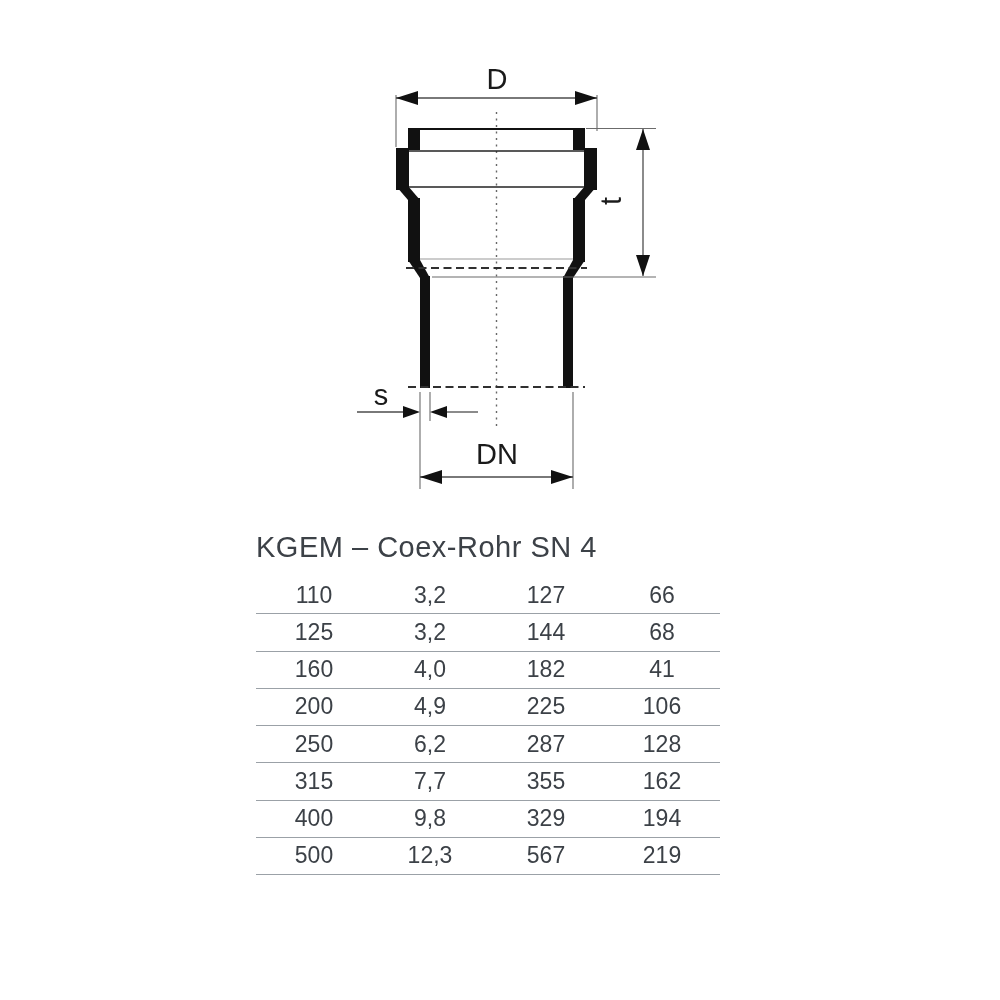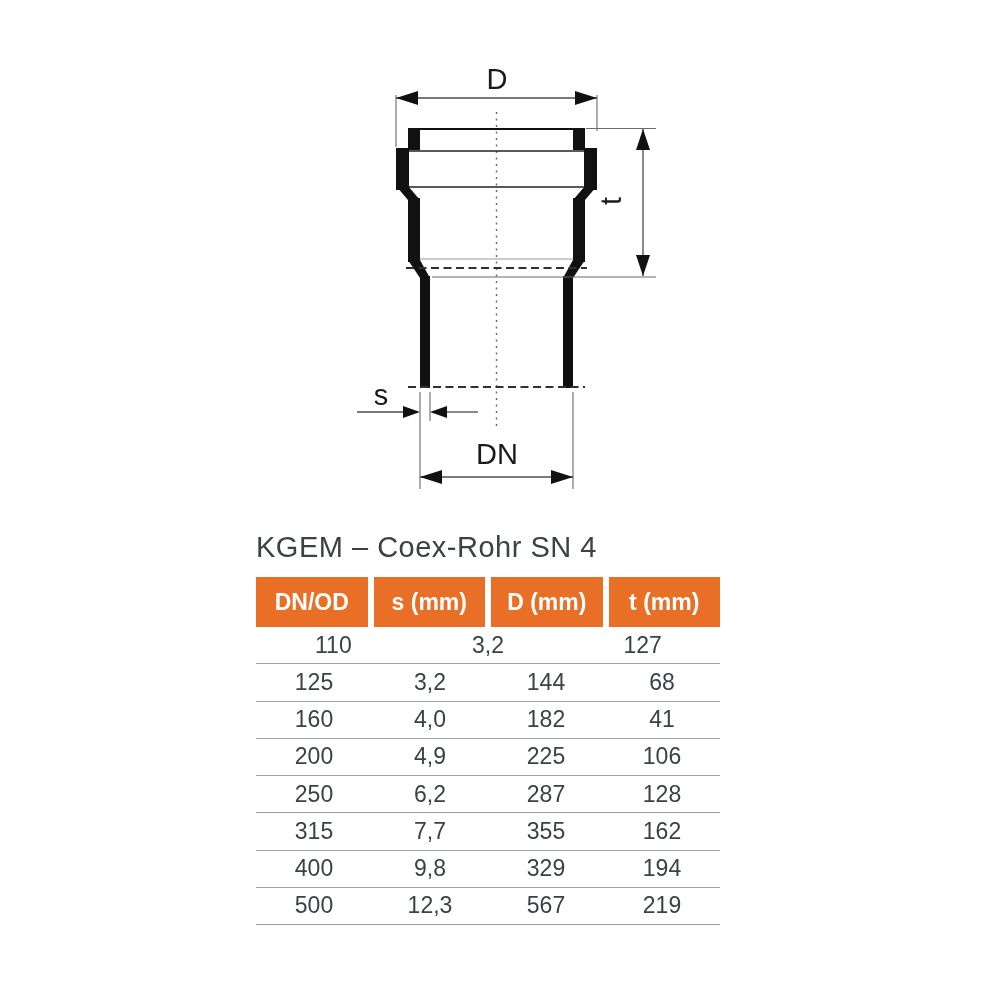--- a/index.html
+++ b/index.html
@@ -105,32 +105,27 @@
       <line class="dim" x1="420" y1="477" x2="573" y2="477"></line>
       <polygon class="arrow" points="420,477 442,470 442,484"></polygon>
       <polygon class="arrow" points="573,477 551,470 551,484"></polygon>
       <text class="dlabel" x="497" y="464">DN</text>
     </g>
   </svg>
 
   <div class="spec">
     <div class="spec-title">KGEM – Coex-Rohr SN 4</div>
 
-    <div class="thead">
-      <div class="th">DN/OD</div>
-      <div class="th">s (mm)</div>
-      <div class="th">D (mm)</div>
-      <div class="th">t (mm)</div>
-    </div>
 
     <div class="tbody">
       <div class="tr">
         <div class="td">110</div>
         <div class="td">3,2</div>
         <div class="td">127</div>
+        <div class="td">66</div>
       </div>
       <div class="tr">
         <div class="td">125</div>
         <div class="td">3,2</div>
         <div class="td">144</div>
         <div class="td">68</div>
       </div>
       <div class="tr">
         <div class="td">160</div>
         <div class="td">4,0</div>

